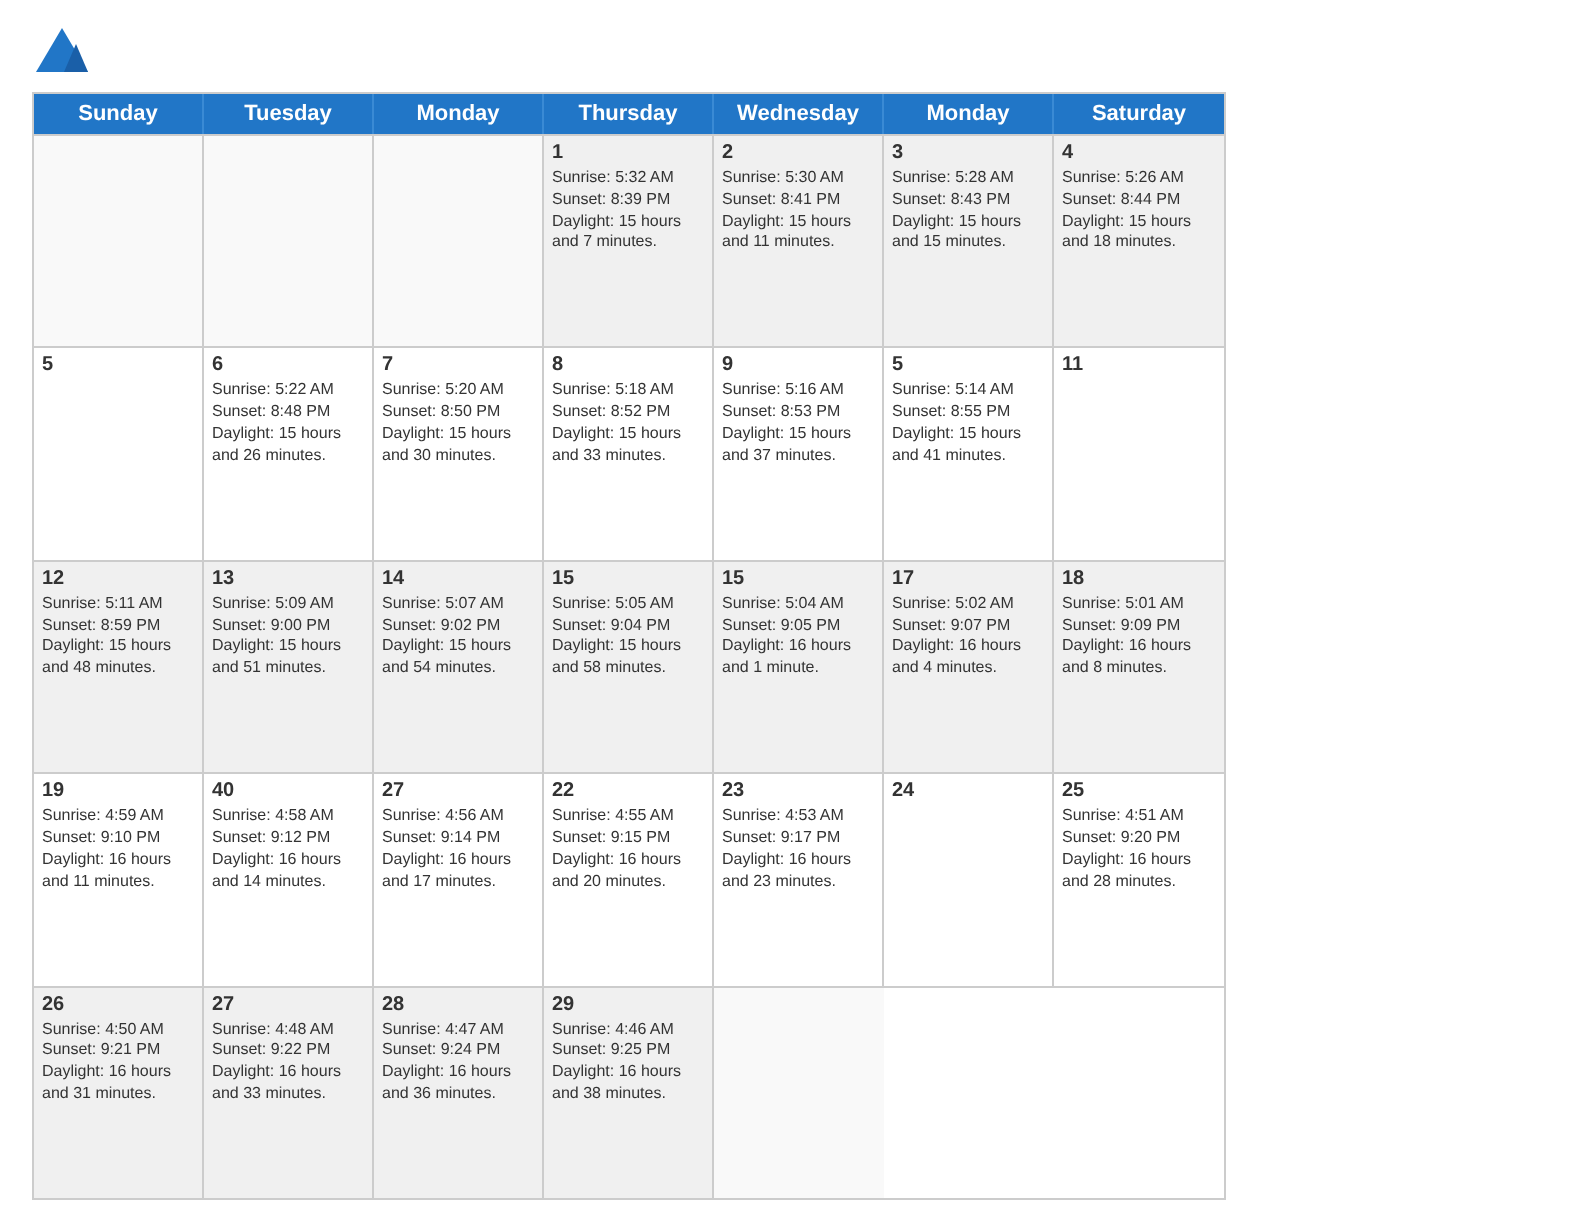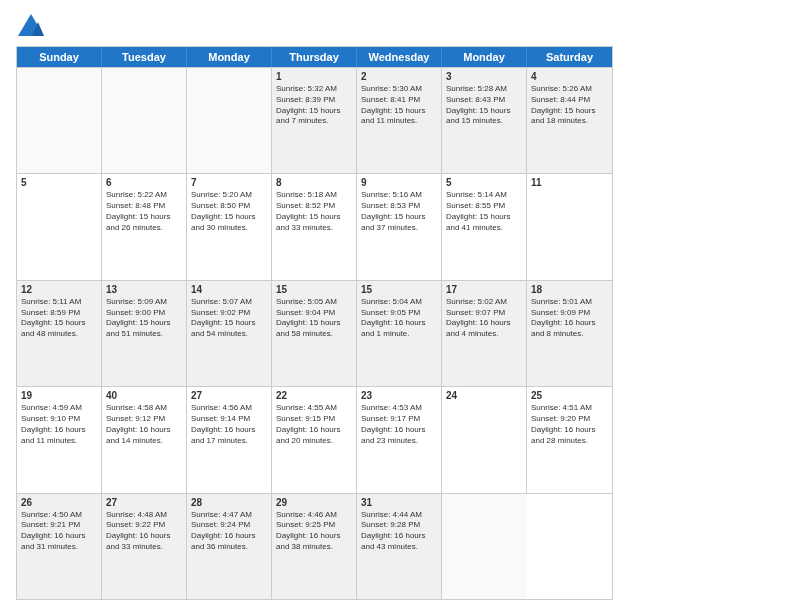--- a/index.html
+++ b/index.html
@@ -272,21 +272,17 @@
             <div class="cell-text">Sunrise: 4:48 AM<br>Sunset: 9:22 PM<br>Daylight: 16 hours and 33 minutes.</div>
           </div>
           <div class="cal-cell shaded">
             <span class="day-number">28</span>
             <div class="cell-text">Sunrise: 4:47 AM<br>Sunset: 9:24 PM<br>Daylight: 16 hours and 36 minutes.</div>
           </div>
           <div class="cal-cell shaded">
             <span class="day-number">29</span>
             <div class="cell-text">Sunrise: 4:46 AM<br>Sunset: 9:25 PM<br>Daylight: 16 hours and 38 minutes.</div>
           </div>
-          <div class="cal-cell shaded">
-            <span class="day-number">31</span>
-            <div class="cell-text">Sunrise: 4:44 AM<br>Sunset: 9:28 PM<br>Daylight: 16 hours and 43 minutes.</div>
-          </div>
           <div class="cal-cell empty"></div>
         </div>
       </div>
   </div>
 </div>
 
 </body></html>

